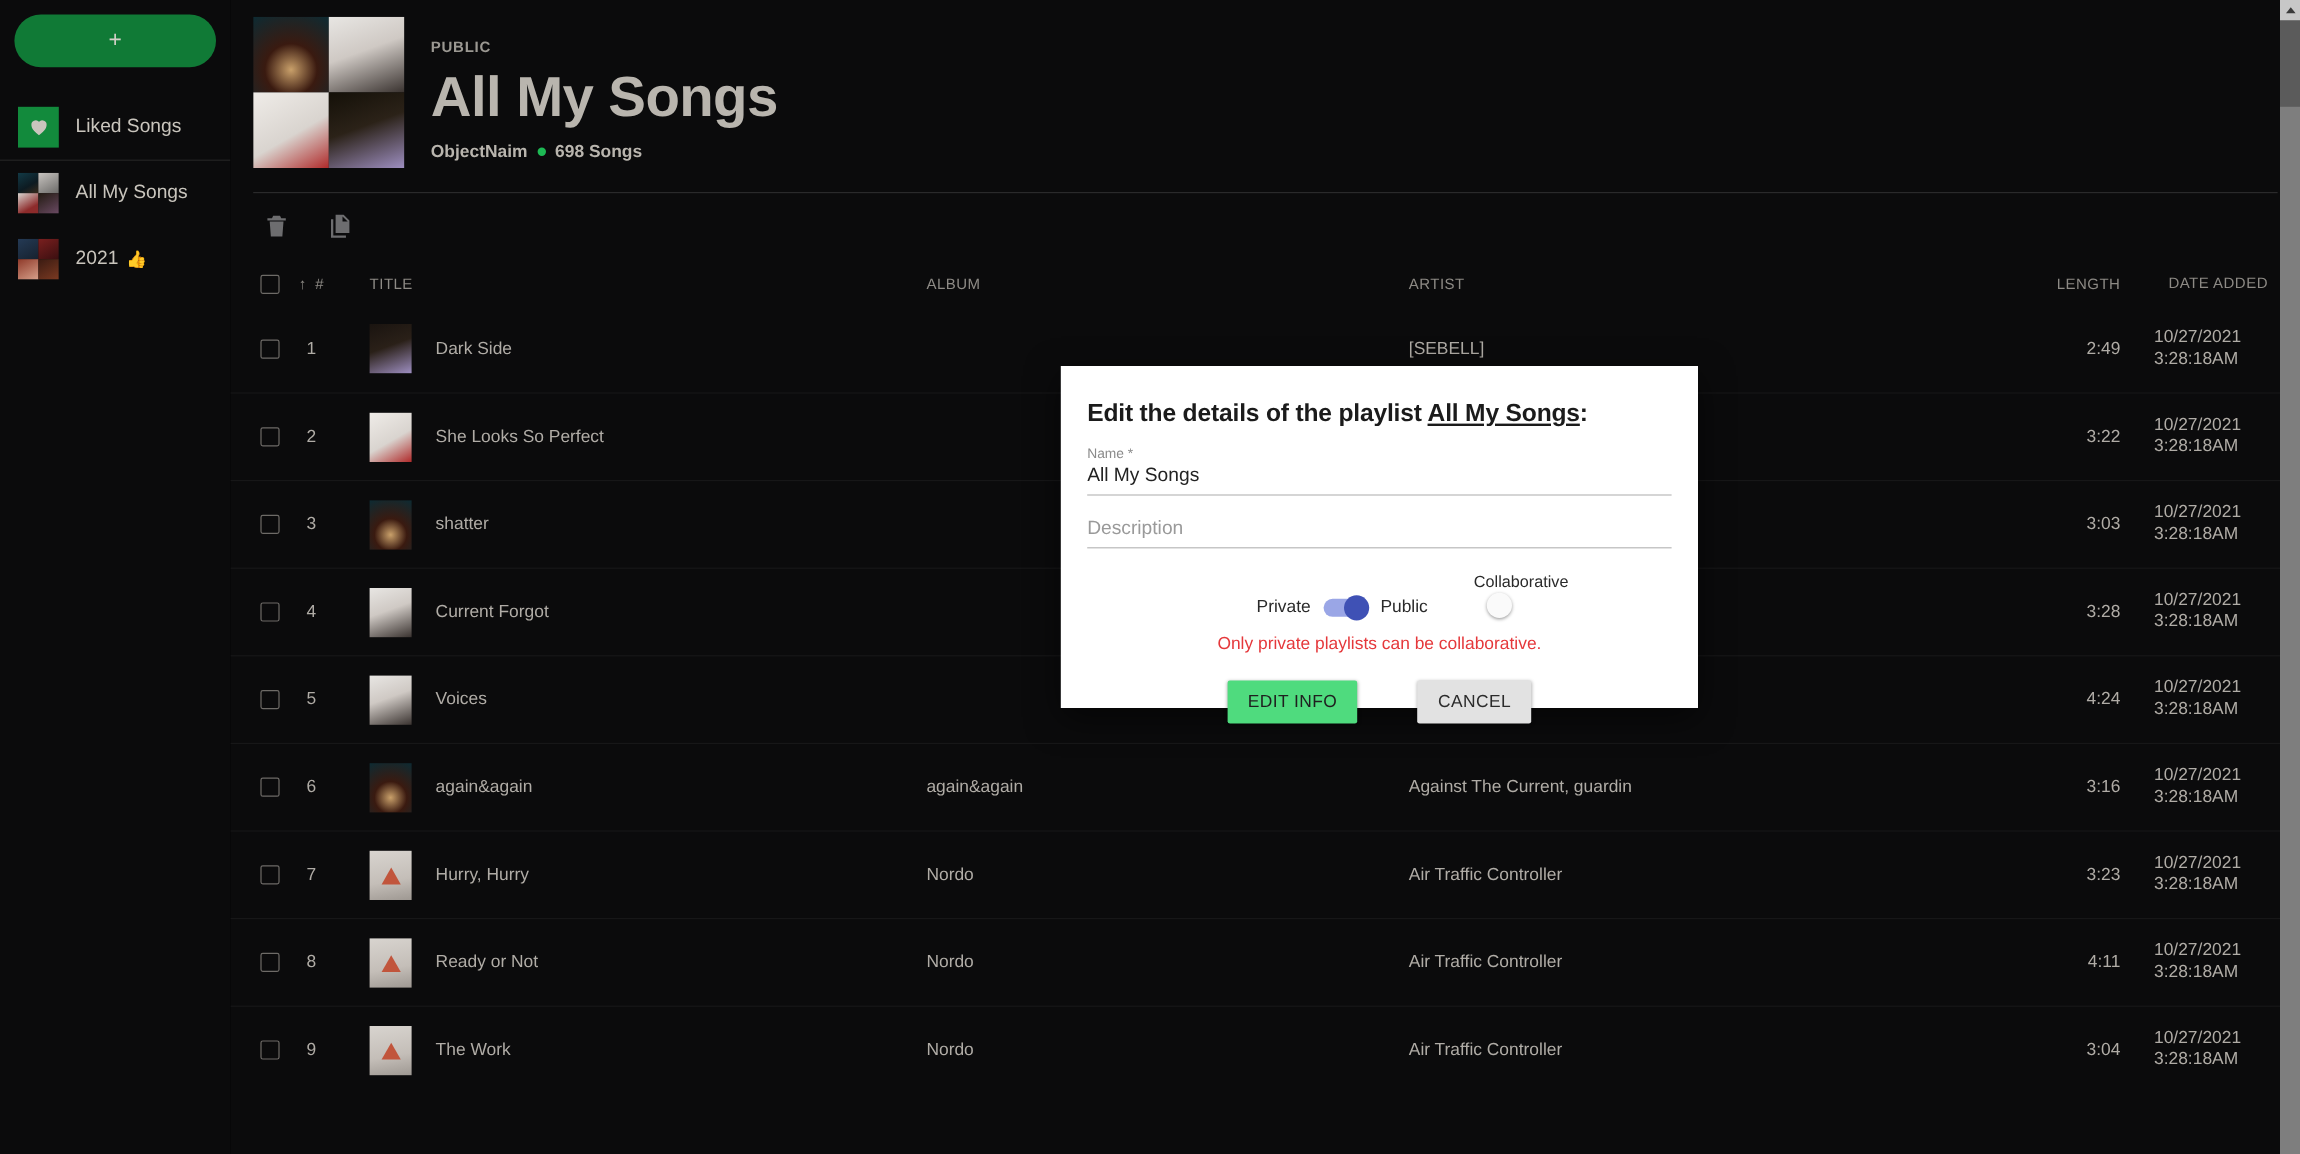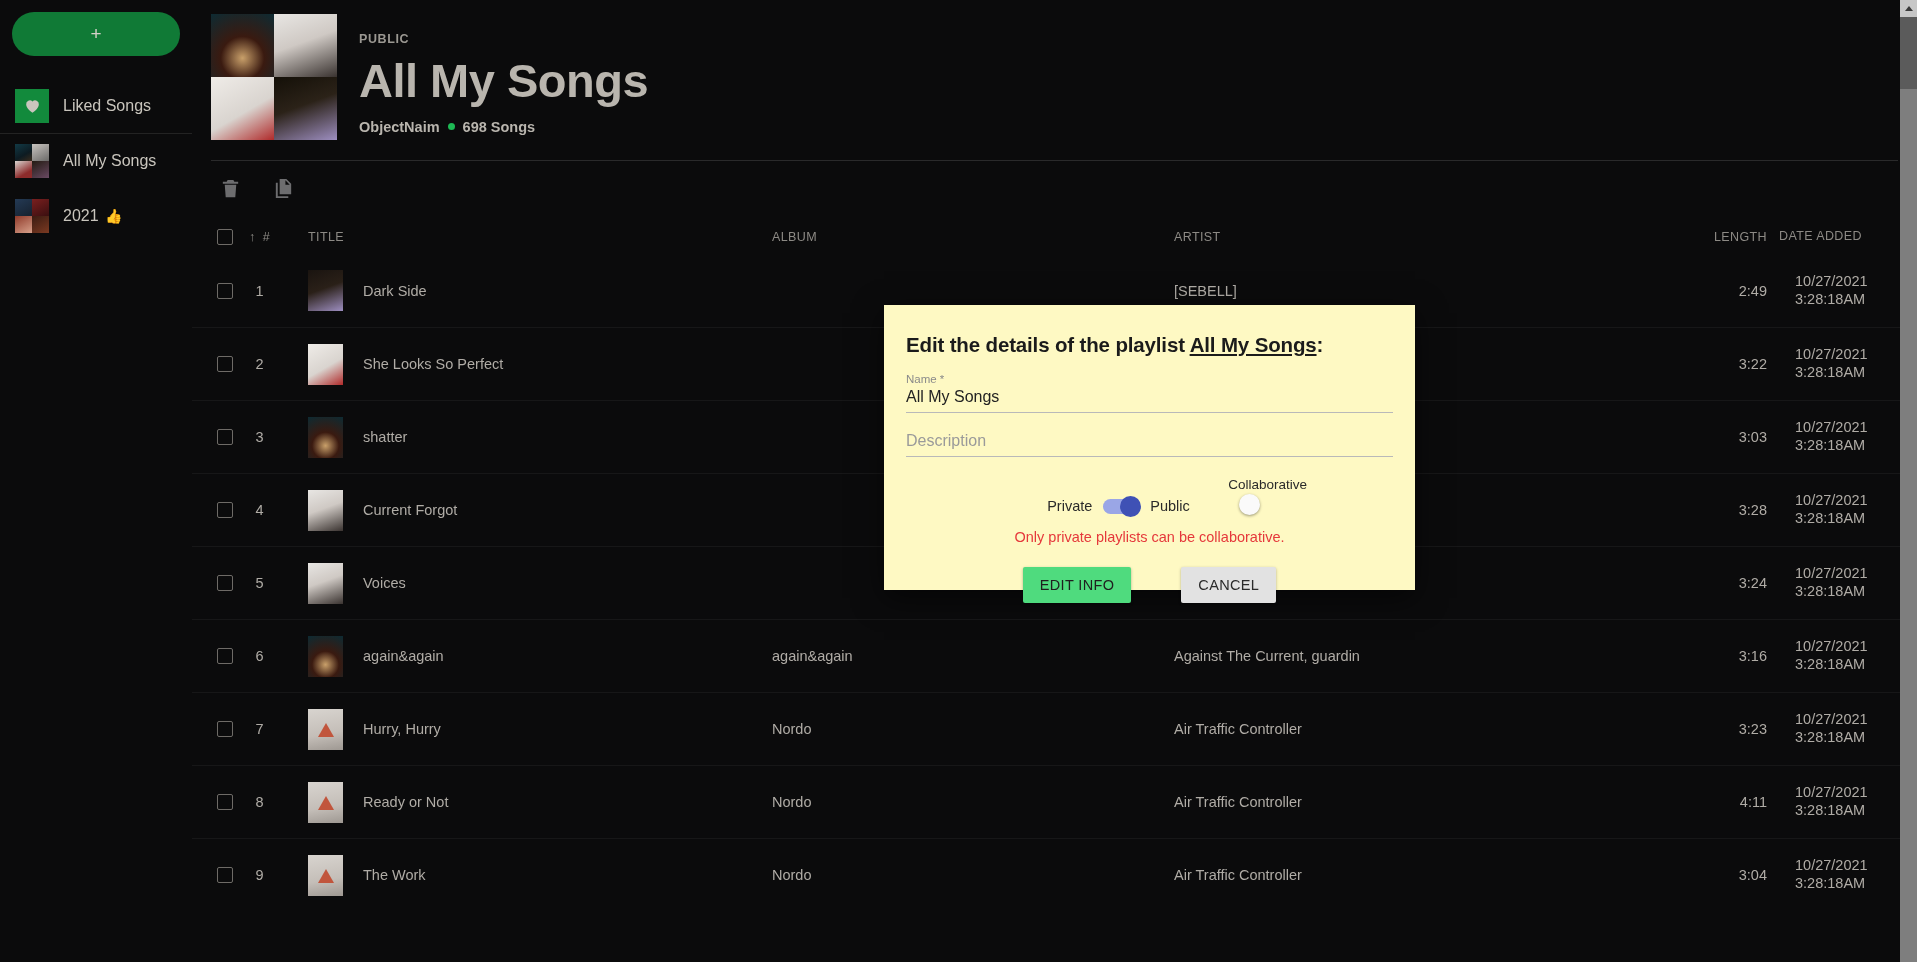--- a/index.html
+++ b/index.html
@@ -98,21 +98,21 @@
   .trow { height: 73px; border-top: 1px solid #171718; color: #b0aca6; font-size: 14.5px; }
   .trow:first-child { border-top: none; }
   .c-check { width: 45px; display: flex; justify-content: center; padding-left: 20px; }
   .c-num   { width: 45px; text-align: center; }
   .c-title { flex: 0 0 490px; display: flex; align-items: center; gap: 20px; padding-left: 26px; }
   .c-album { flex: 0 0 400px; }
   .c-artist{ flex: 1; padding-left: 2px; }
   .c-len   { width: 100px; text-align: right; }
   .c-date  { width: 150px; padding-left: 28px; line-height: 1.22; }
   .thead .c-len { padding-right: 0px; }
-  .thead .c-date { padding-left: 12px; }
+  .thead .c-date { padding-left: 40px; }
   .thead .c-album, .thead .c-artist { }
   .chk {
     width: 16px; height: 16px; border: 1.6px solid #77747046;
     border-color: #6e6b67; border-radius: 2px; background: transparent; cursor: pointer;
   }
   .sortwrap { display: flex; align-items: center; gap: 7px; justify-content: center; }
   .art {
     width: 35px; height: 41px; flex-shrink: 0; background: #2a2a2c;
   }
   .a-dark  { background: linear-gradient(160deg,#1a1410 0%,#2a2018 45%,#9d8ec0 100%); }
@@ -143,21 +143,21 @@
     position: absolute; top: 17px; left: 0; width: 17px; height: 72px; background: #5b5b5b;
   }
 
   
   .overlay {
     position: absolute; inset: 0; z-index: 20; pointer-events: none;
   }
   .modal {
     position: absolute; left: 692px; top: 305px;
     width: 531px; height: 285px;
-    background: #fef9c3; pointer-events: auto;
+    background: #ffffff; pointer-events: auto;
     box-shadow: 0 8px 28px rgba(0,0,0,.55);
     padding: 28px 22px 0 22px;
   }
   .m-title {
     font-size: 20.5px; font-weight: 700; color: #1b1b1b; letter-spacing: -.15px;
     white-space: nowrap;
   }
   .m-title .u { text-decoration: underline; }
   .field { margin-top: 16px; position: relative; }
   .f-label { font-size: 11.5px; color: #8a8a8a; }
@@ -370,21 +370,21 @@
             <div class="c-check">
               <span class="chk"></span>
             </div>
             <div class="c-num">5</div>
             <div class="c-title">
               <span class="art a-atc"></span>
               <span>Voices</span>
             </div>
             <div class="c-album"></div>
             <div class="c-artist">Against The Current</div>
-            <div class="c-len">3:24</div>
+            <div class="c-len">4:24</div>
             <div class="c-date">
               <div>10/27/2021</div>
               <div>3:28:18AM</div>
             </div>
           </div>
           <div class="trow">
             <div class="c-check">
               <span class="chk"></span>
             </div>
             <div class="c-num">6</div>

